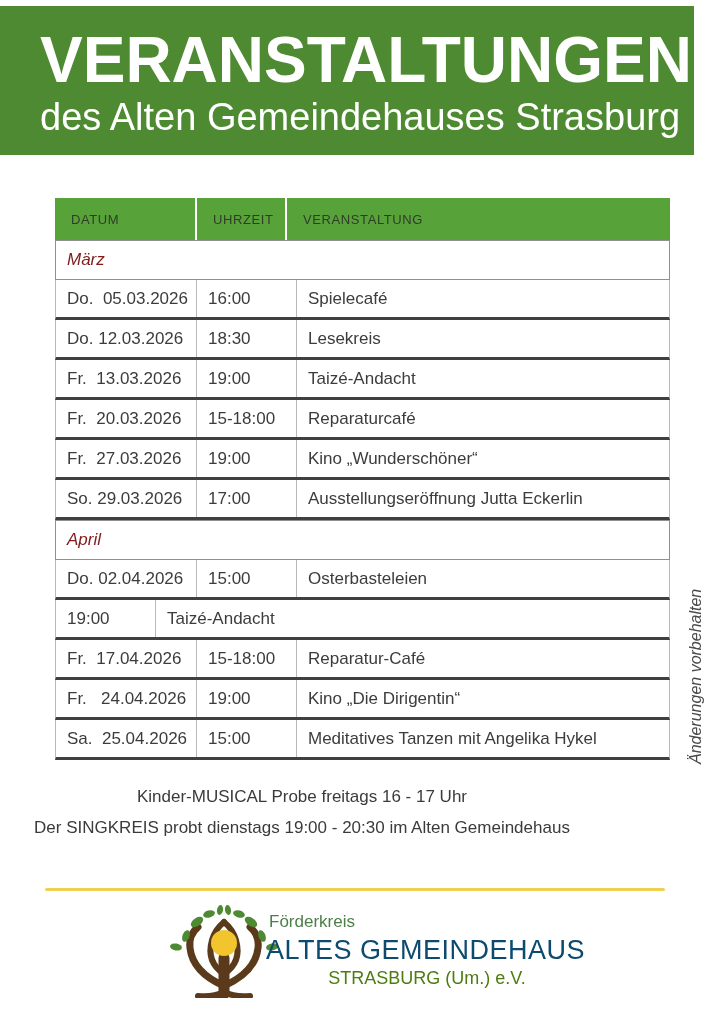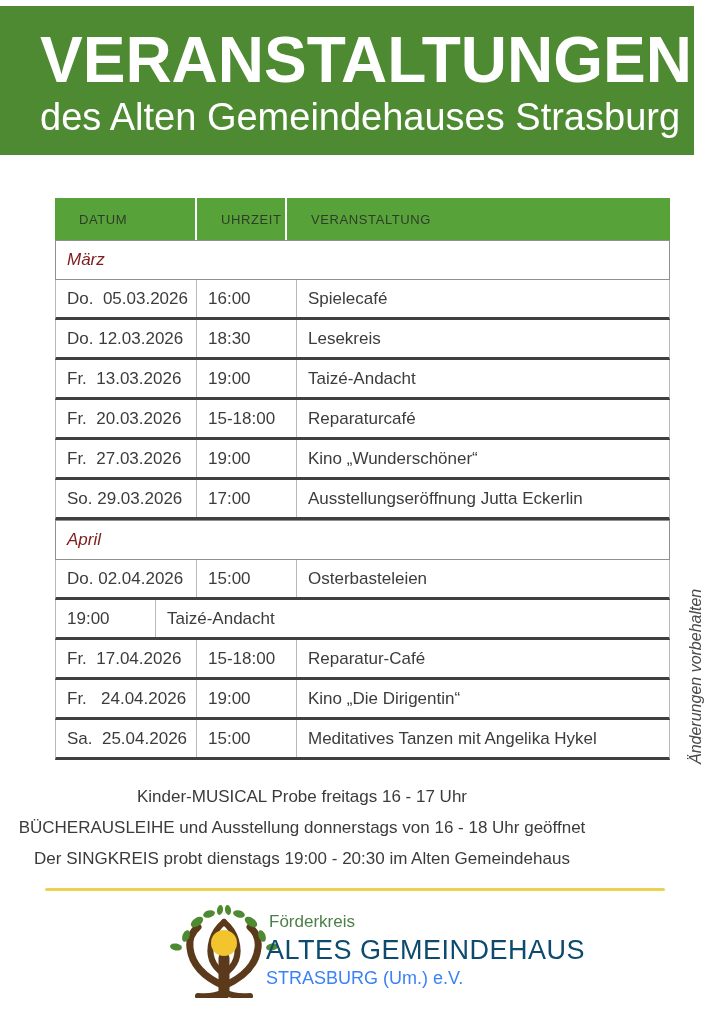--- a/index.html
+++ b/index.html
@@ -15,21 +15,21 @@
   }
   .band .subtitle{
     position:absolute;left:40px;top:92px;color:#ffffff;
     font-size:38px;font-weight:400;line-height:1.0;white-space:nowrap;
   }
   
   .table{position:absolute;left:55px;top:198px;width:615px;}
   .thead{display:flex;column-gap:2px;height:42px;}
   .thead .th{
     background:#58a23a;color:#2f3d28;font-size:13px;letter-spacing:.6px;
-    display:flex;align-items:center;padding-left:24px;box-sizing:border-box;
+    display:flex;align-items:center;padding-left:16px;box-sizing:border-box;
   }
   .th.c1{width:140px;} .th.c2{width:88px;} .th.c3{flex:1;}
   .section-header{
     height:40px;box-sizing:border-box;border:1px solid #8f8f8f;background:#fff;
     display:flex;align-items:center;padding-left:11px;
     font-style:italic;font-size:17px;color:#7f1d1d;
   }
   .row{
     display:flex;height:40px;box-sizing:border-box;
     border-left:1px solid #b9b9b9;border-right:1px solid #b9b9b9;border-bottom:3px solid #404040;
@@ -52,21 +52,21 @@
     position:absolute;left:687px;top:764px;width:160px;height:20px;
     transform:rotate(-90deg);transform-origin:0 0;
     font-style:italic;font-size:16px;color:#4a4a4a;white-space:nowrap;
   }
   
   .logo{position:absolute;left:168px;top:900px;width:430px;height:100px;}
   .logo .tree{position:absolute;left:0;top:2px;}
   .logo .logo-text{position:absolute;left:98px;top:12px;width:322px;}
   .logo .l1{font-size:17px;color:#4d7f48;margin:0 0 3px 3px;}
   .logo .l2{font-size:27px;color:#0c4a6e;letter-spacing:.5px;white-space:nowrap;}
-  .logo .l3{font-size:18px;color:#3b82f6;text-align:left;margin-top:2px;}
+  .logo .l3{font-size:18px;color:#4d7c0f;text-align:center;margin-top:2px;}
 </style>
 </head>
 <body>
 
 <div class="band">
   <div class="title">VERANSTALTUNGEN</div>
   <div class="subtitle">des Alten Gemeindehauses Strasburg</div>
 </div>
 
 <div class="table">
@@ -130,21 +130,20 @@
       <div class="row">
         <div class="td c1">Sa.  25.04.2026</div>
         <div class="td c2">15:00</div>
         <div class="td c3">Meditatives Tanzen mit Angelika Hykel</div>
       </div>
     </div>
 </div>
 
 <div class="notes">
   <div class="note">Kinder-MUSICAL Probe freitags 16 - 17 Uhr</div>
-  <div class="note">BÜCHERAUSLEIHE und Ausstellung donnerstags von 16 - 18 Uhr geöffnet</div>
   <div class="note">Der SINGKREIS probt dienstags 19:00 - 20:30 im Alten Gemeindehaus</div>
 </div>
 
 <div class="yellow-line"></div>
 
 <div class="side-note">Änderungen vorbehalten</div>
 
 <div class="logo">
   <svg class="tree" width="112" height="96" viewBox="0 0 112 96">
     <g fill="none" stroke="#5b3a1b" stroke-linecap="round">

